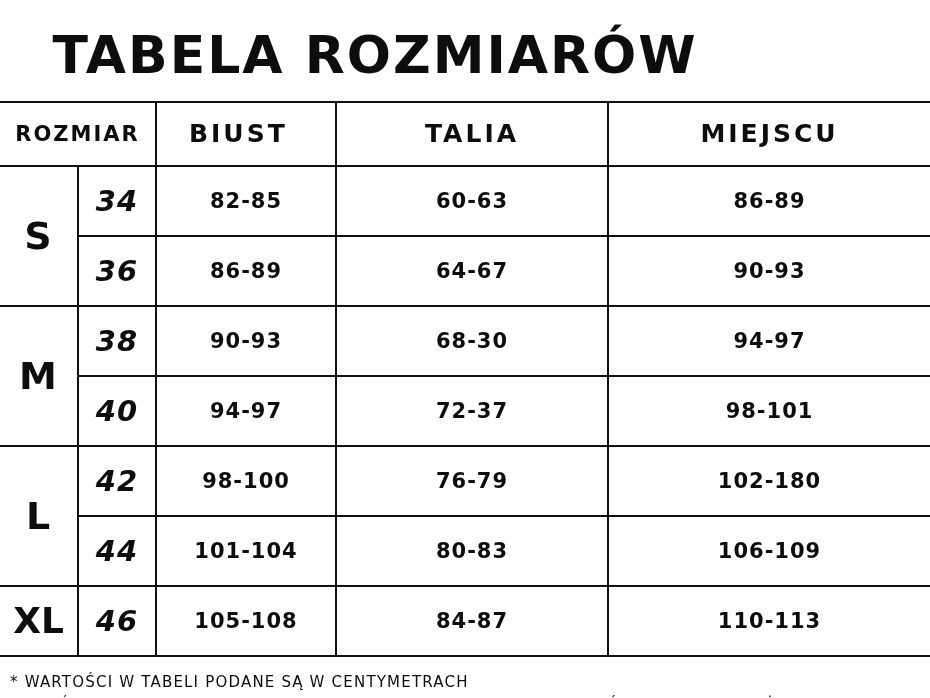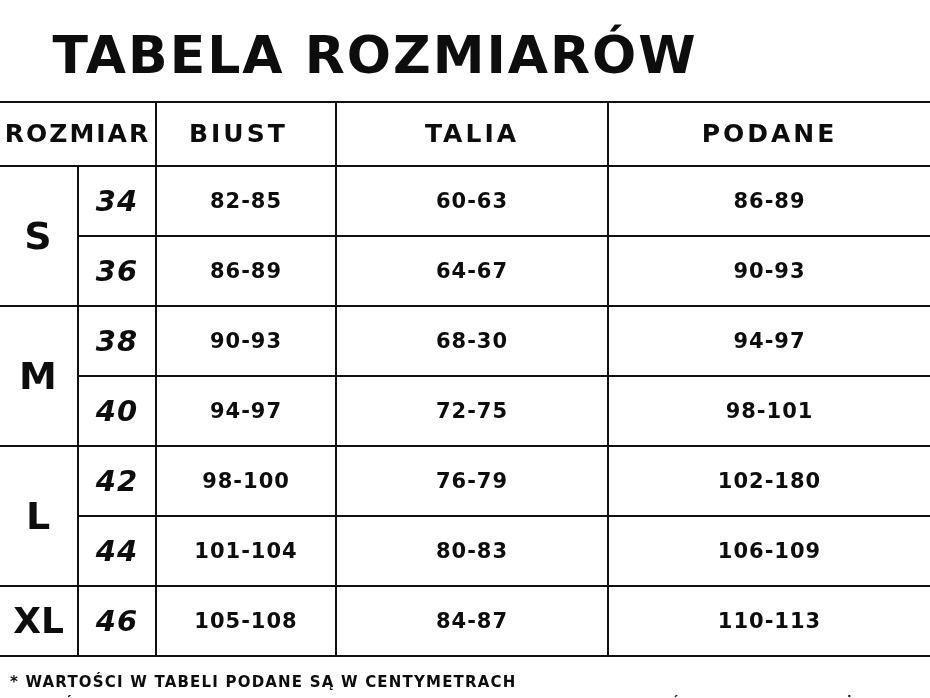--- a/index.html
+++ b/index.html
@@ -63,21 +63,21 @@
   }
 
   
   .hdr th {
     font-weight: 700;
     font-size: 25px;
     letter-spacing: 3px;
     height: 62px;
   }
   .hdr th.hdr-rozmiar {
-    font-size: 25px;
+    font-size: 21px;
     letter-spacing: 2px;
   }
   .hdr th.left-pad {
     text-align: left;
     padding-left: 32px;
   }
 
   
   td.letter {
     font-weight: 700;
@@ -105,21 +105,21 @@
     height: 68px;
   }
 
   
 
   .footnotes {
     padding: 14px 0 0 10px;
     font-family: "DejaVu Sans", sans-serif;
   }
   .footnote {
-    font-weight: 700;
+    font-weight: 400;
     font-size: 15px;
     letter-spacing: 1.2px;
     line-height: 1.55;
     color: #0d0d0d;
     white-space: nowrap;
   }
 </style>
 </head>
 <body>
 
@@ -133,21 +133,21 @@
       <col style="width:78px">
       <col style="width:180px">
       <col style="width:272px">
       <col style="width:322px">
     </colgroup>
     <thead>
       <tr class="hdr">
         <th colspan="2" class="hdr-rozmiar">ROZMIAR</th>
         <th class="left-pad">BIUST</th>
         <th>TALIA</th>
-        <th>PODANE</th>
+        <th>MIEJSCU</th>
       </tr>
     </thead>
     <tbody>
 
       <tr>
         <td class="letter" rowspan="2">S</td>
         <td class="num">34</td>
         <td class="meas">82-85</td>
         <td class="meas">60-63</td>
         <td class="meas">86-89</td>
@@ -162,21 +162,21 @@
       <tr>
         <td class="letter" rowspan="2">M</td>
         <td class="num">38</td>
         <td class="meas">90-93</td>
         <td class="meas">68-30</td>
         <td class="meas">94-97</td>
       </tr>
       <tr>
         <td class="num">40</td>
         <td class="meas">94-97</td>
-        <td class="meas">72-75</td>
+        <td class="meas">72-37</td>
         <td class="meas">98-101</td>
       </tr>
 
       <tr>
         <td class="letter" rowspan="2">L</td>
         <td class="num">42</td>
         <td class="meas">98-100</td>
         <td class="meas">76-79</td>
         <td class="meas">102-180</td>
       </tr>

